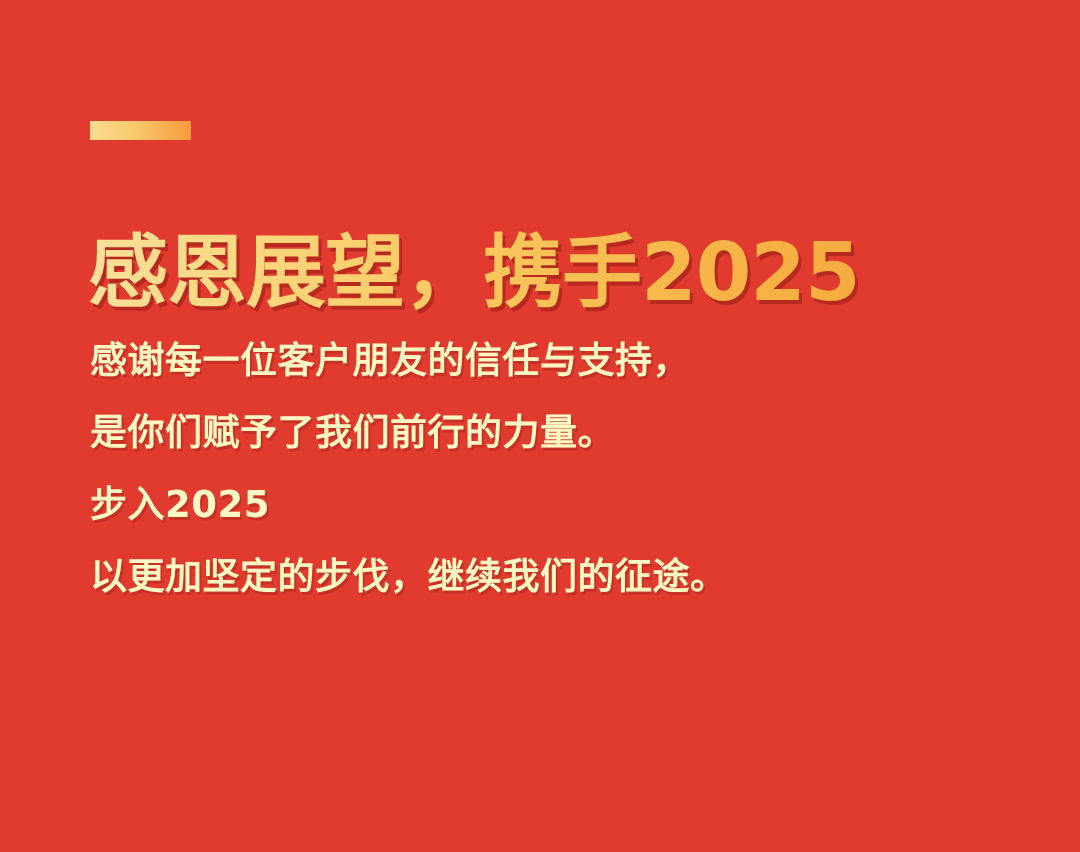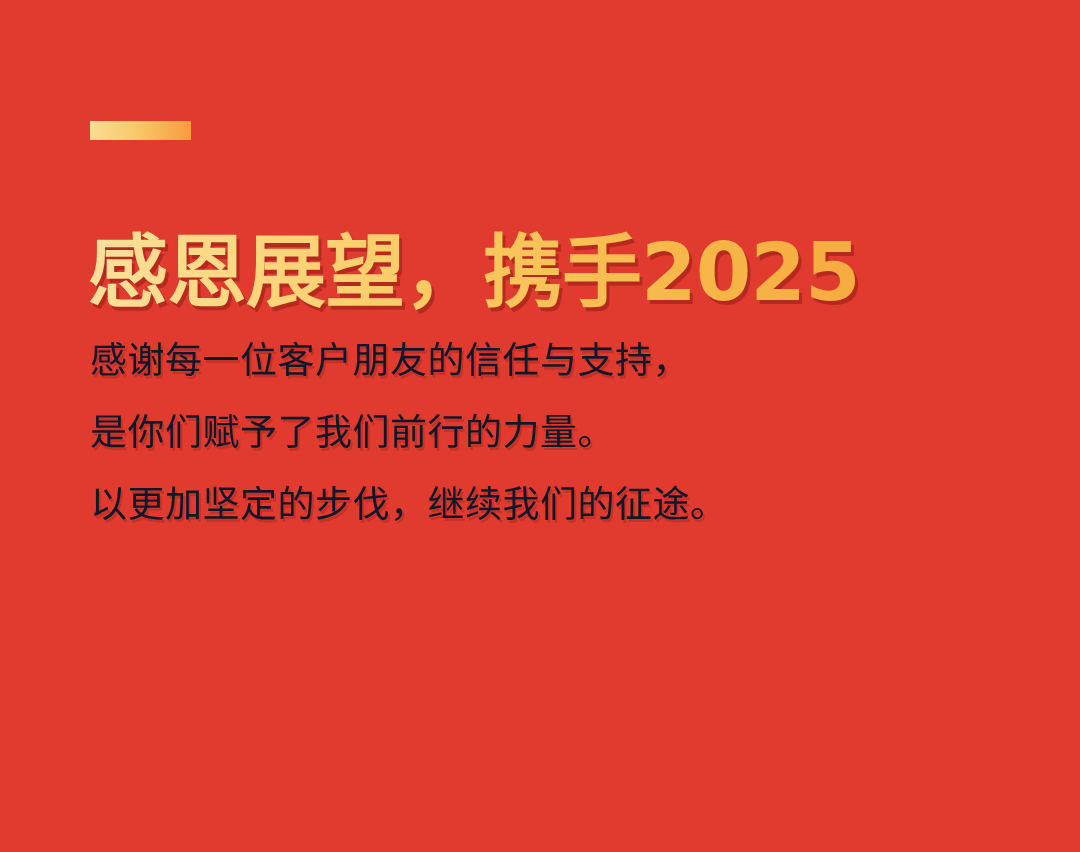--- a/index.html
+++ b/index.html
@@ -67,35 +67,36 @@
     left: 90px;
     top: 325px;
     width: 930px;
   }
 
   .body-line {
     height: 72px;
     line-height: 72px;
     white-space: nowrap;
     font-size: 37px;
-    font-weight: 400;
-    color: #0f172a;
+    font-weight: 700;
+    color: #fef9c3;
     letter-spacing: 0.5px;
     font-family: "DejaVu Sans", "Liberation Sans", sans-serif;
     text-shadow: 2px 3px 0px rgba(155, 32, 24, 0.38);
   }
 </style>
 </head>
 <body>
 
 <div id="poster">
 
   <div id="accent-bar"></div>
 
   <div id="headline">感恩展望，携手2025</div>
 
   <div id="body-lines">
     <div class="body-line">感谢每一位客户朋友的信任与支持，</div>
     <div class="body-line">是你们赋予了我们前行的力量。</div>
+    <div class="body-line">步入2025</div>
     <div class="body-line">以更加坚定的步伐，继续我们的征途。</div>
   </div>
 
 </div>
 
 </body></html>

